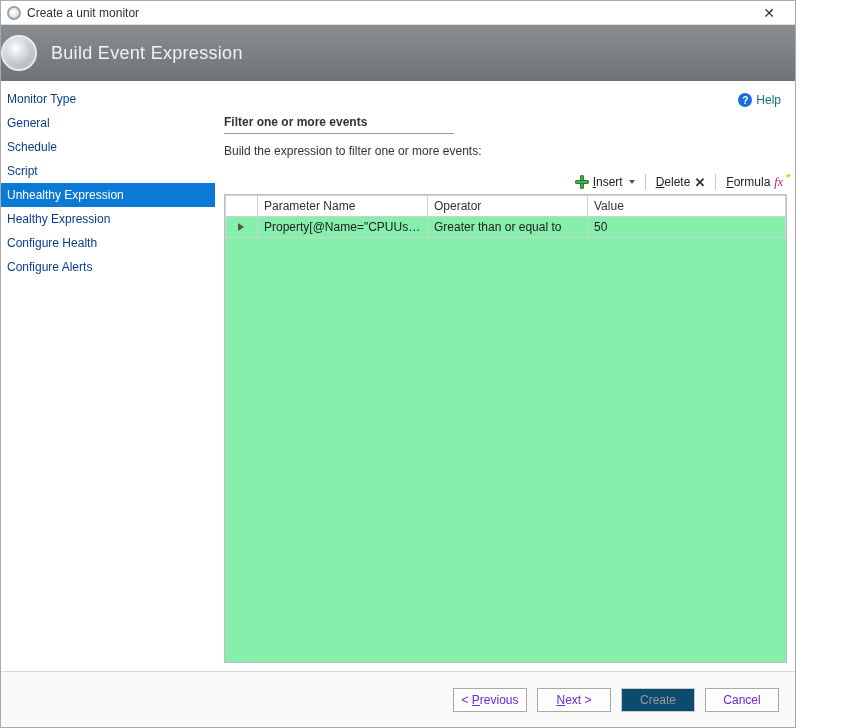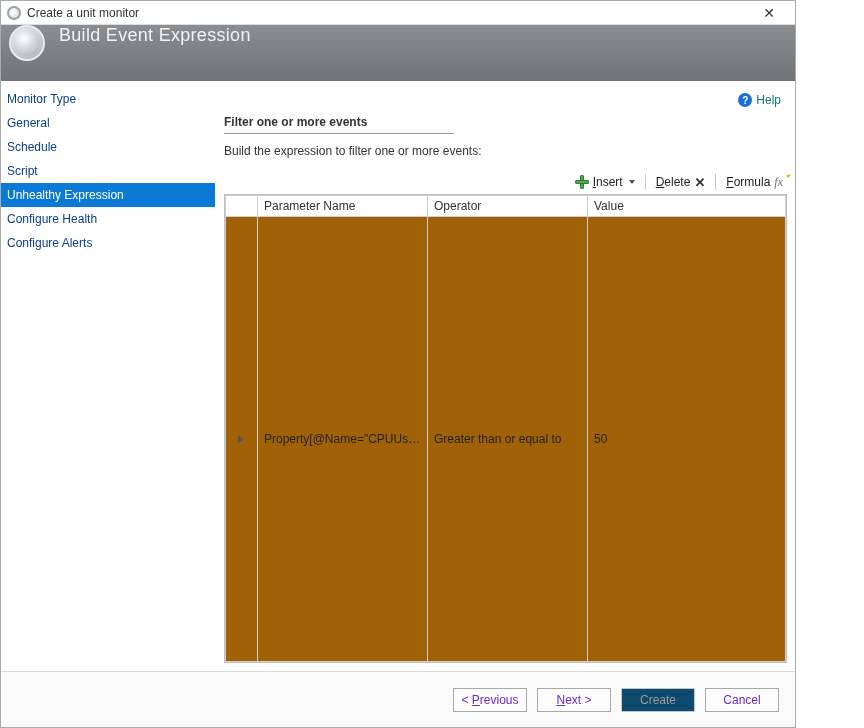--- a/index.html
+++ b/index.html
@@ -2,21 +2,21 @@
 <html><head>
 <meta charset="utf-8">
 <style>
   * { box-sizing: border-box; margin: 0; padding: 0; }
   html, body { width: 864px; height: 728px; font-family: "Segoe UI", Tahoma, sans-serif; font-size: 12px; color: #222; background: #fff; overflow: hidden; }
   .window { width: 796px; height: 728px; display: flex; flex-direction: column; border: 1px solid #aaa; }
   .titlebar { height: 24px; display: flex; align-items: center; padding: 0 6px; background: #fff; border-bottom: 1px solid #ddd; }
   .titlebar .app-icon { width: 14px; height: 14px; border: 2px solid #9aa3aa; border-radius: 50%; margin-right: 6px; background: radial-gradient(circle at 40% 40%, #fff, #cfd6db); }
   .titlebar .title { flex: 1; font-size: 12px; color: #333; }
   .titlebar .close { width: 40px; text-align: center; font-size: 14px; cursor: pointer; color: #333; }
-  .header { height: 56px; background: linear-gradient(#8b8e91, #6f7276); display: flex; align-items: flex-start; padding: 0 8px; color: #f2f2f2; }
+  .header { height: 56px; background: linear-gradient(#8b8e91, #6f7276); display: flex; align-items: center; padding: 0 0; color: #f2f2f2; }
   .header .big-icon { width: 36px; height: 36px; border-radius: 50%; background: radial-gradient(circle at 40% 35%, #fff 0%, #d2d6da 40%, #93999f 100%); border: 2px solid #e9ebed; margin-right: 14px; box-shadow: 0 0 0 3px rgba(255,255,255,0.15) inset; }
   .header .big-title { font-size: 18px; font-weight: 400; letter-spacing: .3px; }
   .body { flex: 1; display: flex; min-height: 0; }
   .sidebar { width: 215px; background: #fff; padding-top: 6px; border-right: 1px solid transparent; }
   .sidebar .nav-item { display: block; padding: 5px 10px 5px 6px; color: #0a3e8f; font-size: 12px; cursor: pointer; white-space: nowrap; }
   .sidebar .nav-item.active { background: #0a7ad6; color: #fff; }
   .content { flex: 1; display: flex; flex-direction: column; padding: 8px; min-width: 0; }
   .help-row { display: flex; justify-content: flex-end; align-items: center; gap: 4px; padding: 4px 6px 6px 0; }
   .help-row .help-icon { width: 14px; height: 14px; border-radius: 50%; background: #1a6fd8; color: #fff; font-size: 10px; display: inline-flex; align-items: center; justify-content: center; font-weight: bold; }
   .help-row .help-link { color: #0f766e; cursor: pointer; }
@@ -25,23 +25,23 @@
   .toolbar { display: flex; justify-content: flex-end; align-items: center; gap: 10px; padding: 2px 4px 4px 0; font-size: 12px; }
   .toolbar .tb-btn { display: inline-flex; align-items: center; gap: 4px; cursor: pointer; color: #222; }
   .toolbar .tb-btn .accel { text-decoration: underline; }
   .toolbar .divider { width: 1px; height: 16px; background: #c8c8c8; }
   .plus-icon { width: 14px; height: 14px; position: relative; }
   .plus-icon::before, .plus-icon::after { content: ""; position: absolute; background: #4caf50; border-radius: 2px; box-shadow: 0 0 0 1px #2e7d32 inset; }
   .plus-icon::before { left: 5px; top: 0; width: 4px; height: 14px; }
   .plus-icon::after { top: 5px; left: 0; height: 4px; width: 14px; }
   .dropdown-caret { width: 0; height: 0; border-left: 3px solid transparent; border-right: 3px solid transparent; border-top: 4px solid #555; margin-left: 2px; }
   .x-icon { font-weight: bold; font-size: 13px; color: #333; }
-  .fx-icon { font-style: italic; font-family: Georgia, serif; font-size: 12px; color: #737373; position: relative; }
+  .fx-icon { font-style: italic; font-family: Georgia, serif; font-size: 12px; color: #be185d; position: relative; }
   .fx-icon::after { content:"★"; font-size:7px; color:#e6b800; position:absolute; top:-3px; right:-8px; }
-  .grid-wrap { flex: 1; border: 1px solid #bfbfbf; background: #a16207; min-height: 0; display: flex; flex-direction: row; overflow: hidden; }
+  .grid-wrap { flex: 1; border: 1px solid #bfbfbf; background: #86efac; min-height: 0; display: flex; flex-direction: column; overflow: hidden; }
   table.grid { border-collapse: collapse; width: 100%; table-layout: fixed; }
   table.grid th, table.grid td { border: 1px solid #d0d0d0; padding: 3px 6px; text-align: left; font-size: 12px; font-weight: 400; white-space: nowrap; overflow: hidden; text-overflow: ellipsis; }
   table.grid th { background: #fff; color: #333; }
   .col-handle { width: 32px; }
   .col-param { width: 170px; }
   .col-op { width: 160px; }
   .col-val { }
   .row-arrow { display: inline-block; width: 0; height: 0; border-top: 4px solid transparent; border-bottom: 4px solid transparent; border-left: 6px solid #555; margin-left: 6px; }
   .grid-fill { flex:1; }
   .footer { height: 56px; border-top: 1px solid #d9d9d9; background: #fafafa; display: flex; justify-content: flex-end; align-items: center; gap: 10px; padding: 0 16px; }
@@ -66,20 +66,21 @@
   </div>
 
   <div class="body">
 
     <div class="sidebar">
       <span class="nav-item">Monitor Type</span>
       <span class="nav-item">General</span>
       <span class="nav-item">Schedule</span>
       <span class="nav-item">Script</span>
       <span class="nav-item active">Unhealthy Expression</span>
+      <span class="nav-item">Healthy Expression</span>
       <span class="nav-item">Configure Health</span>
       <span class="nav-item">Configure Alerts</span>
     </div>
 
     <div class="content">
 
       <div class="help-row">
         <span class="help-icon">?</span>
         <span class="help-link">Help</span>
       </div>

